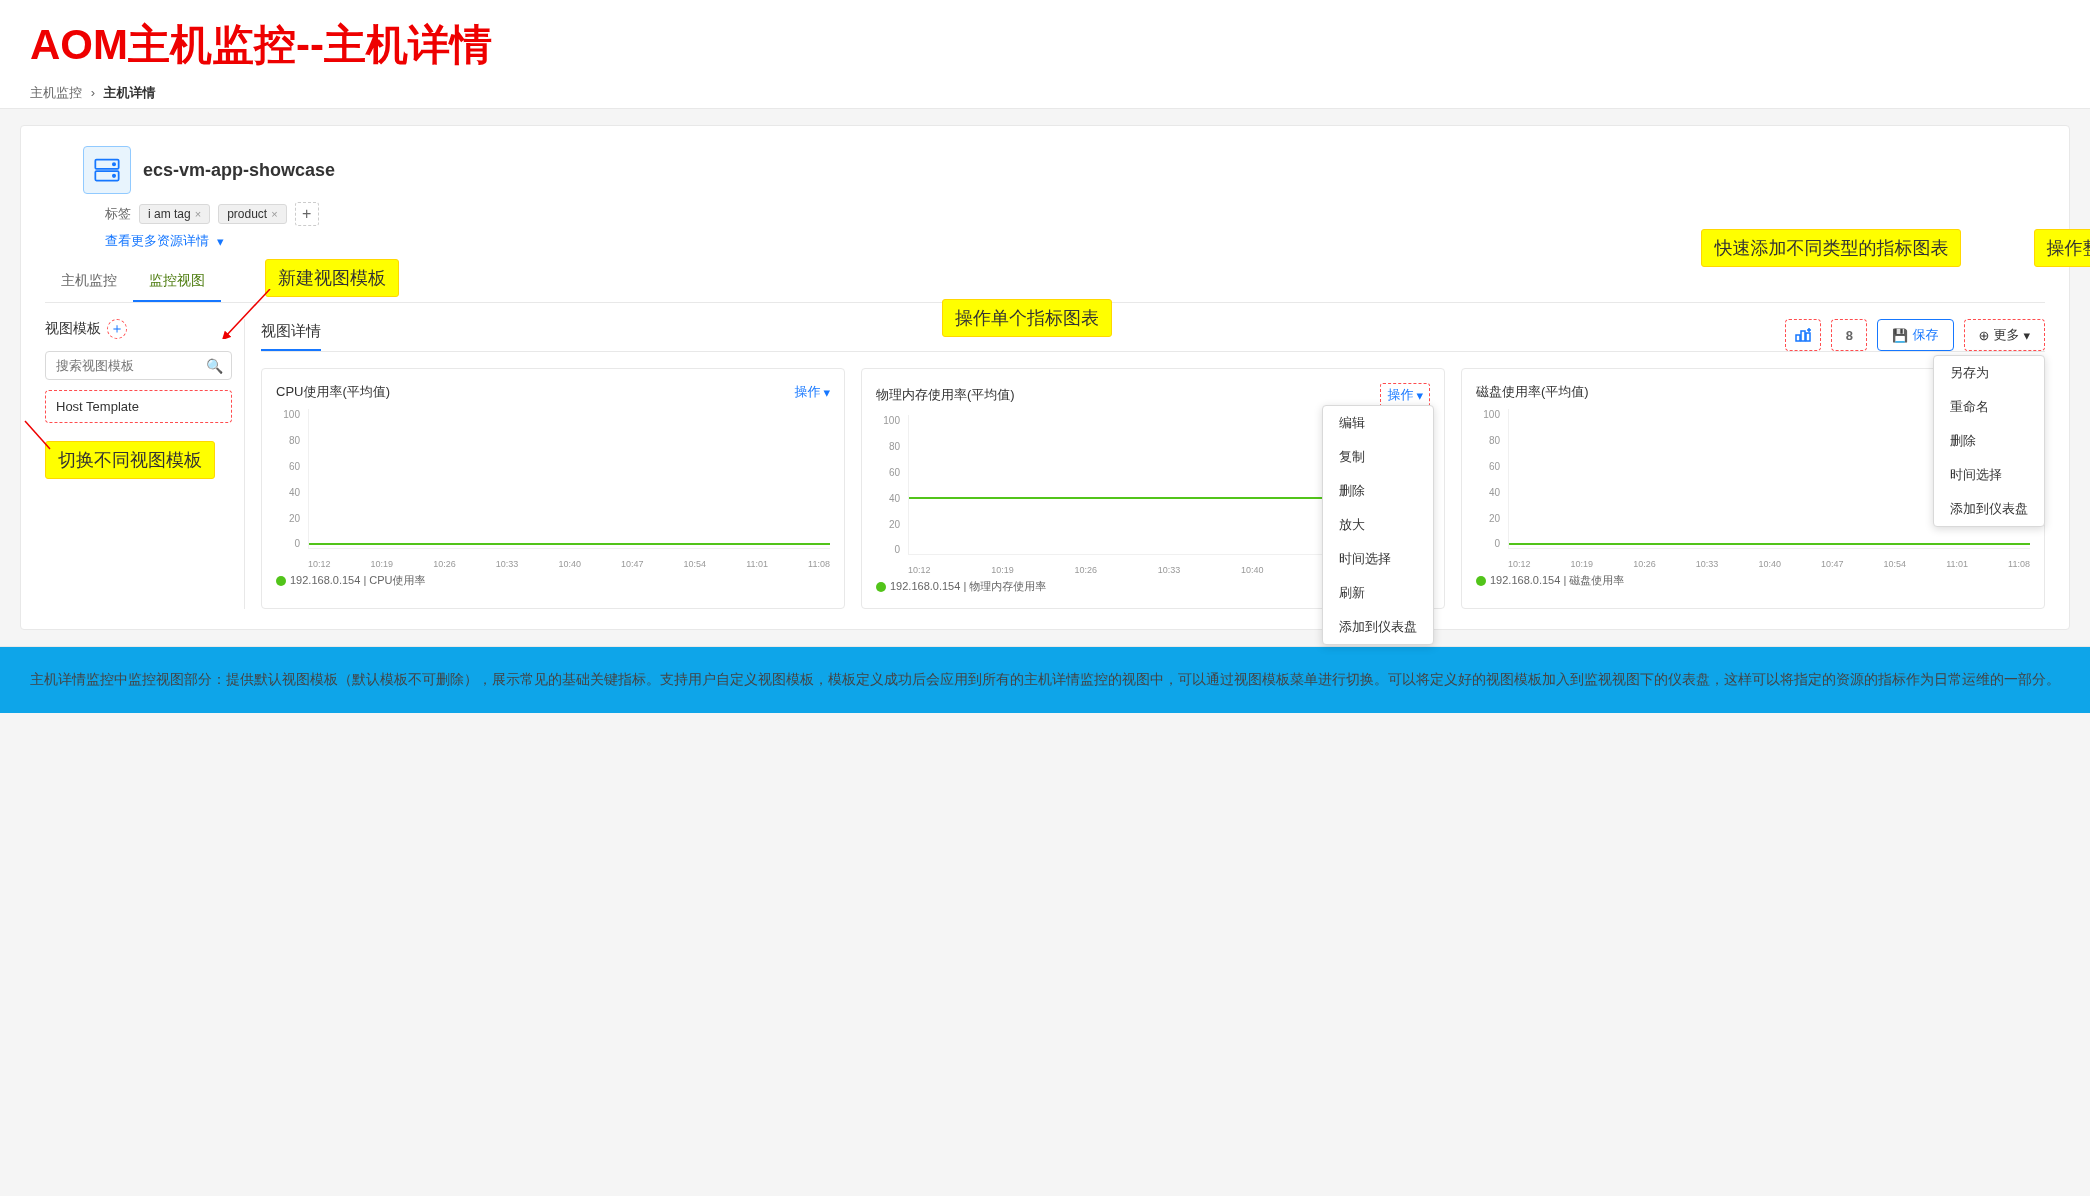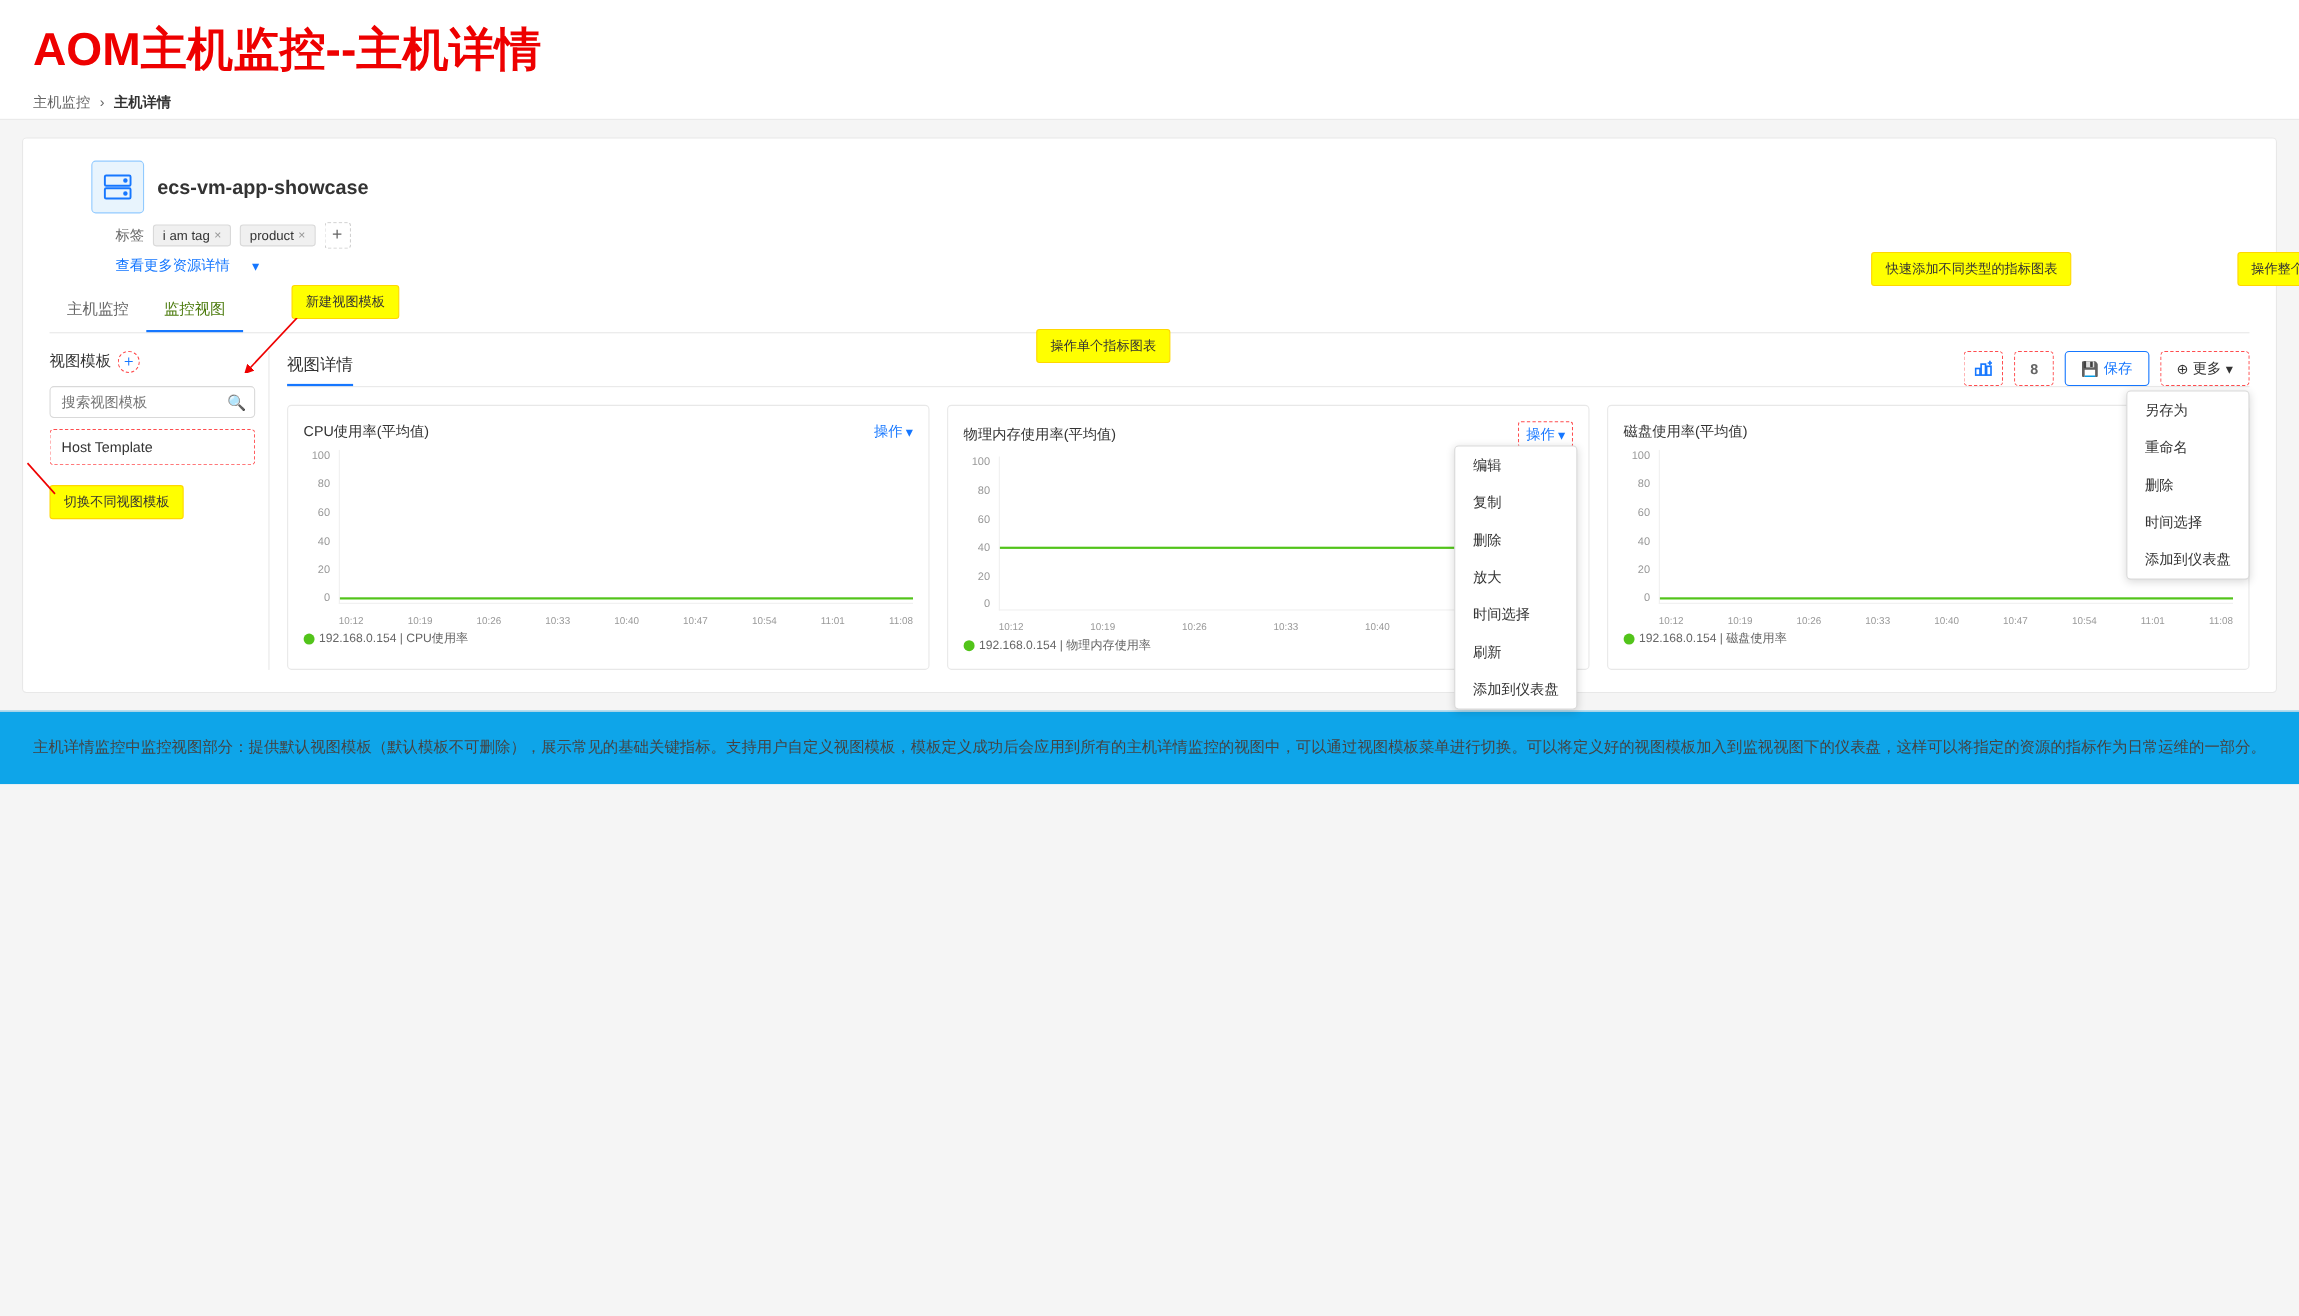--- a/index.html
+++ b/index.html
@@ -98,21 +98,21 @@
       color: #666;
       font-size: 16px;
     }
 
     .more-details {
       color: #1677ff;
       font-size: 13px;
       cursor: pointer;
       display: flex;
       align-items: center;
-      gap: 20px;
+      gap: 8px;
       margin: 6px 0 0 60px;
     }
 
     .tab-bar {
       display: flex;
       border-bottom: 1px solid #e8e8e8;
       margin-top: 12px;
     }
 
     .tab-item {
@@ -409,21 +409,21 @@
       z-index: 100;
       min-width: 110px;
     }
 
     
     .annotation {
       background: #ffff00;
       border: 1px solid #ffd700;
       border-radius: 3px;
       padding: 6px 12px;
-      font-size: 12px;
+      font-size: 18px;
       font-weight: 500;
       color: #333;
       white-space: nowrap;
       position: absolute;
     }
 
     
     .bottom-desc {
       background: #0ea5e9;
       padding: 20px 30px;

